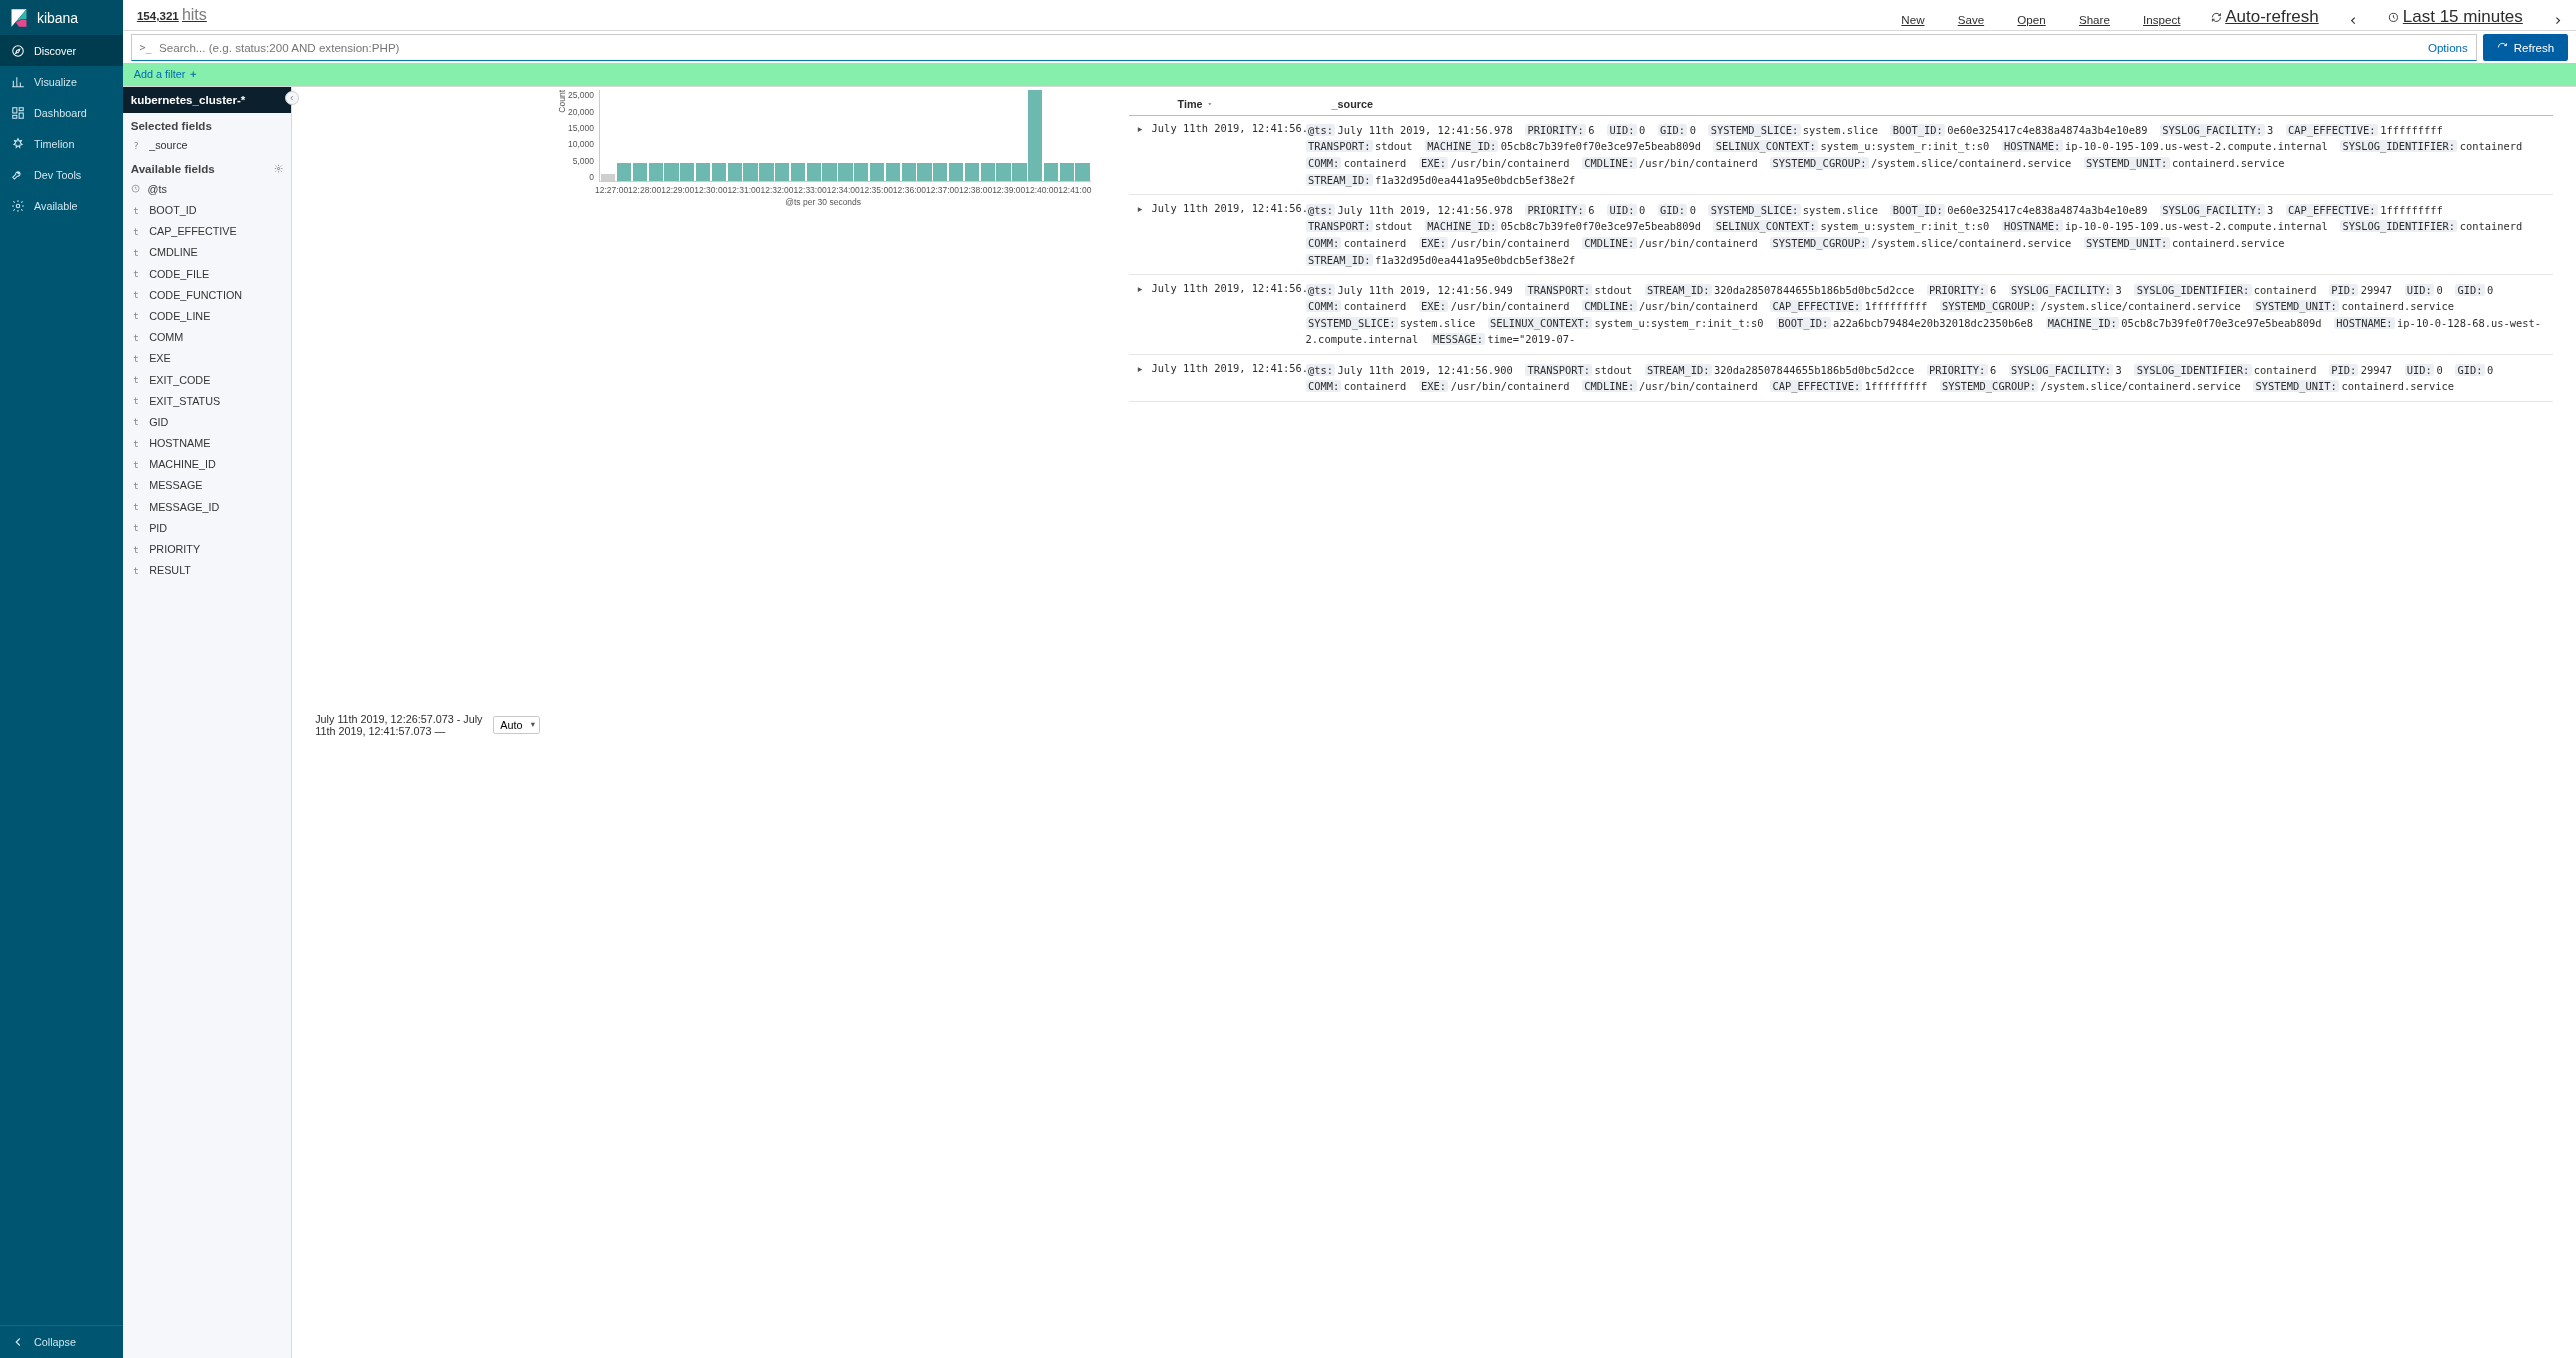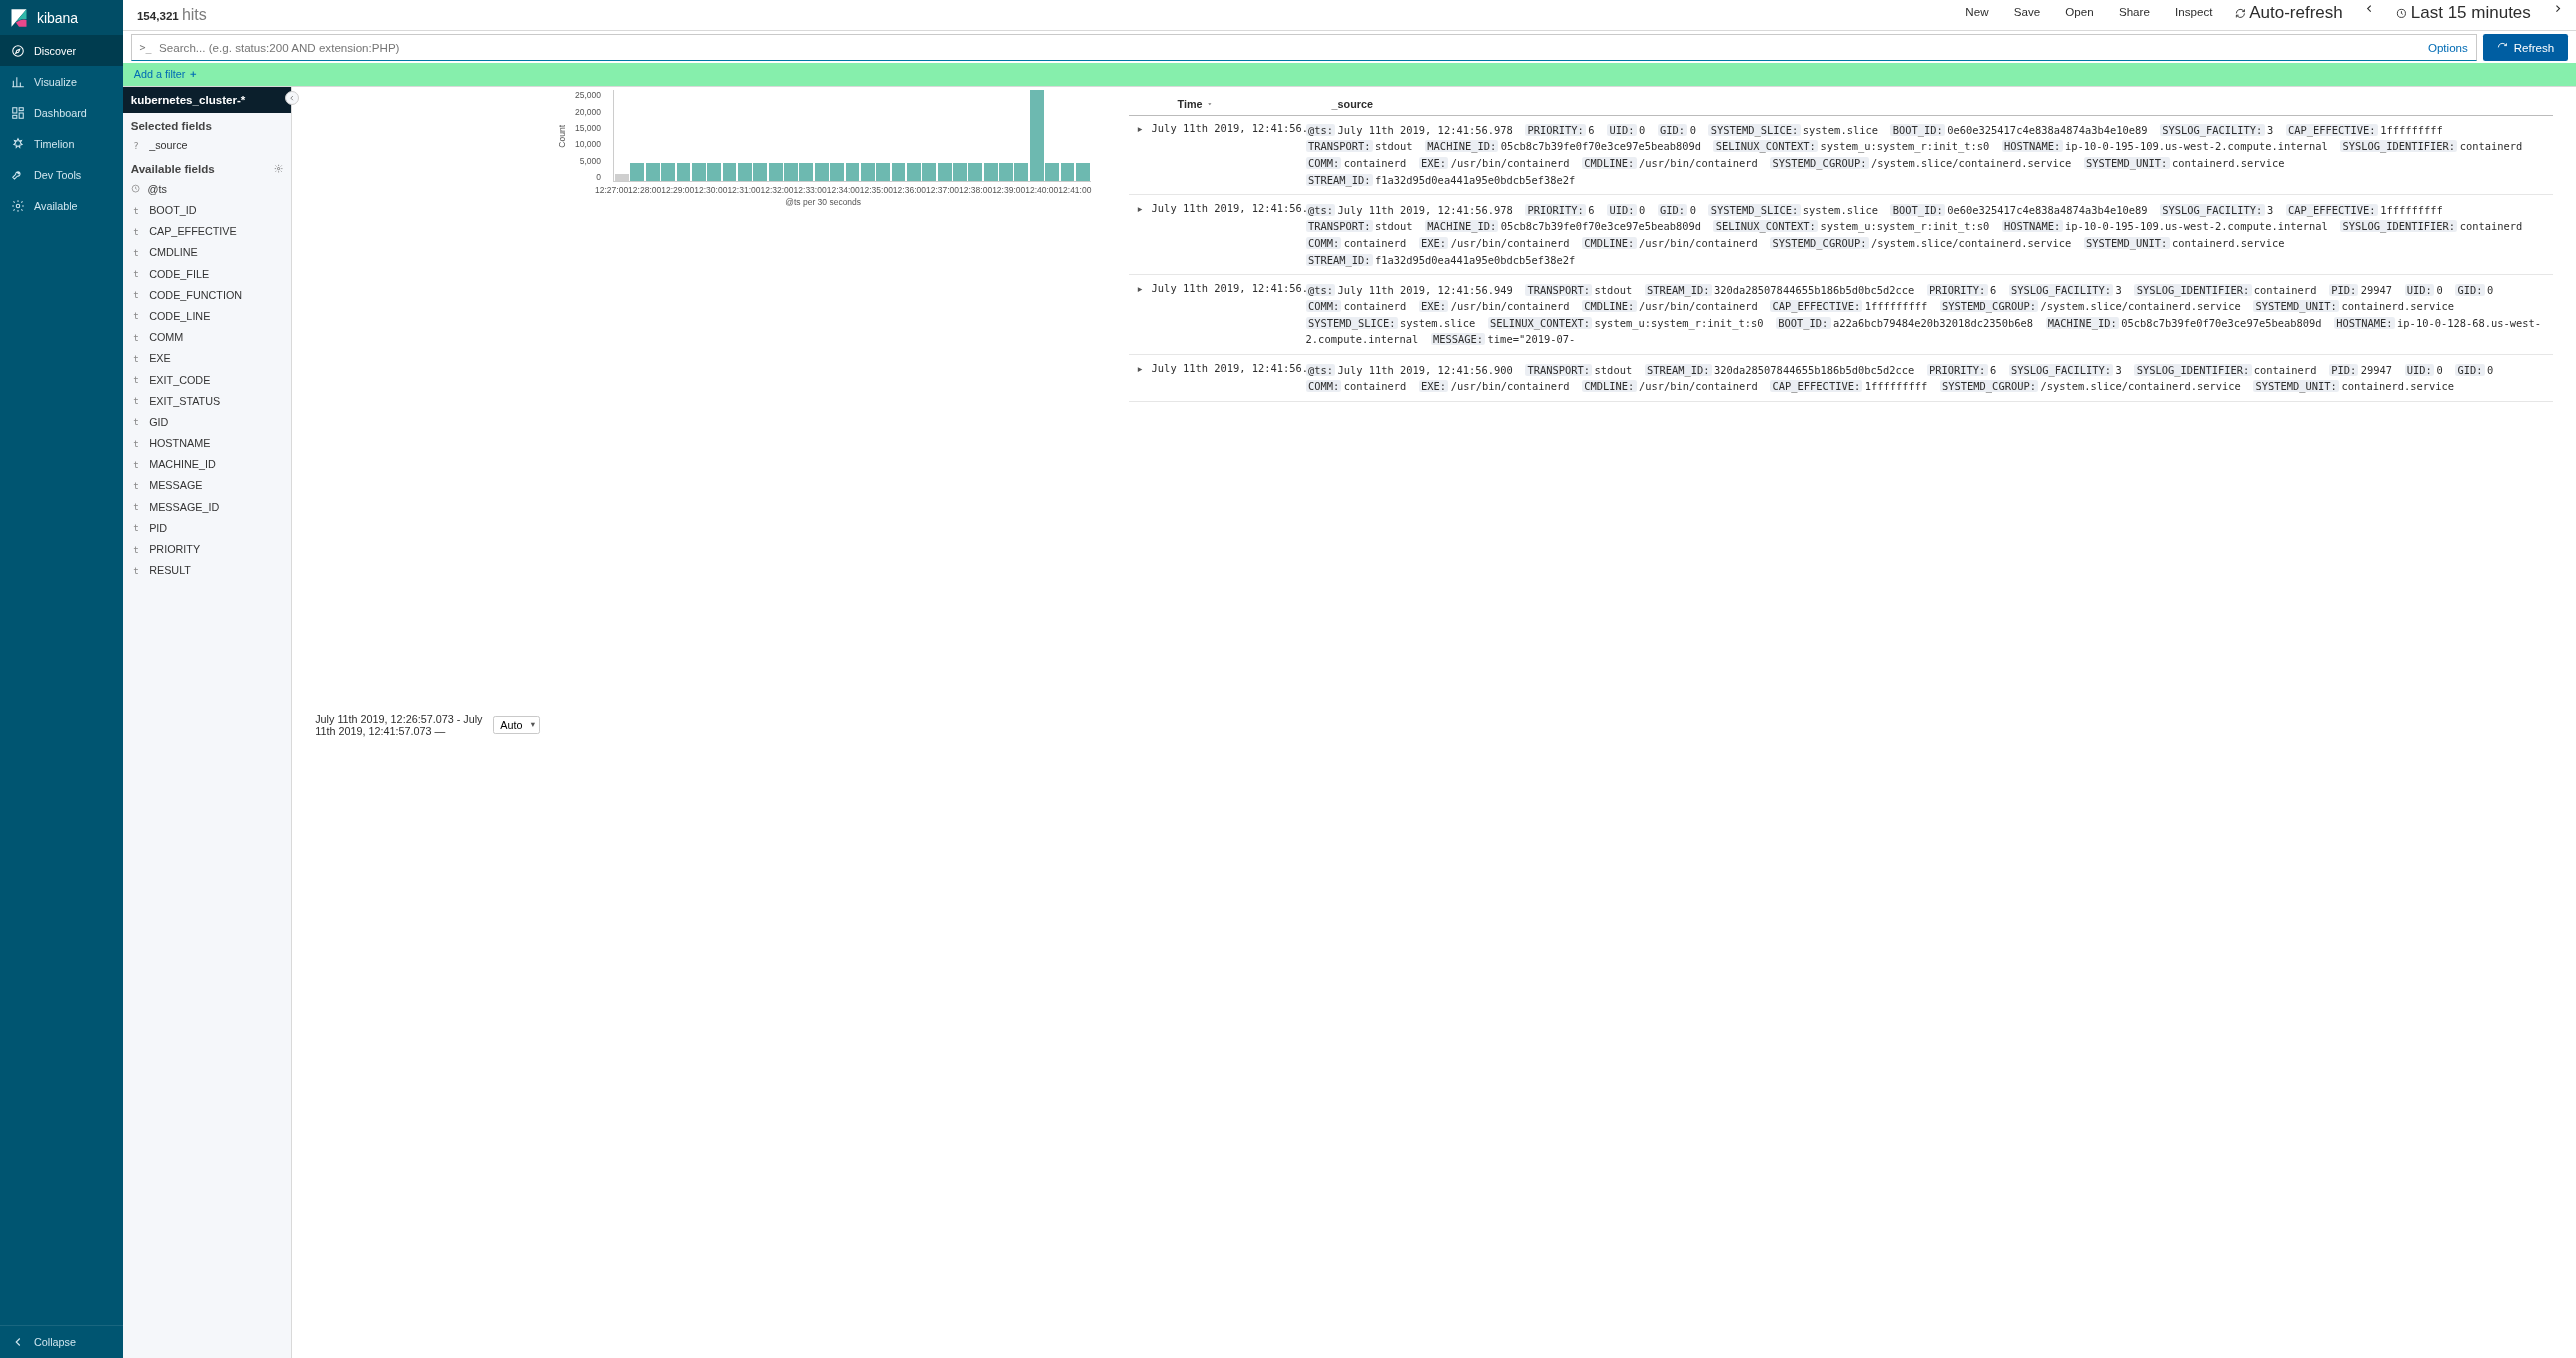--- a/index.html
+++ b/index.html
@@ -10,21 +10,21 @@
 .logo-row svg { width: 20px; height: 20px; }
 .logo-text { font-size: 14px; font-weight: 500; color: #fff; }
 .nav { flex: 1; overflow-y: auto; }
 .nav-item { display: flex; align-items: center; gap: 9.2px; padding: 8.5px 10.8px; cursor: pointer; font-size: 10.8px; color: #d0e6ef; }
 .nav-item.active { background: #003c4f; color: #fff; }
 .nav-item svg { width: 14px; height: 14px; }
 .collapse-row { display: flex; align-items: center; gap: 9.2px; padding: 9.2px 10.8px; border-top: 0.8px solid rgba(255,255,255,.1); cursor: pointer; font-size: 10.8px; }
 .collapse-row svg { width: 14px; height: 14px; }
 
 .main { flex: 1; display: flex; flex-direction: column; min-width: 0; }
-.topbar { display: flex; align-items: flex-start; padding: 3.1px 10.8px; gap: 19px; border-bottom: 0.8px solid #d9d9d9; }
+.topbar { display: flex; align-items: flex-end; padding: 3.1px 10.8px; gap: 27px; border-bottom: 0.8px solid #d9d9d9; text-decoration: underline; }
 .hits { display: flex; align-items: baseline; gap: 3.1px; padding: 3.1px 3.1px; }
 .hits-count { font-weight: 700; font-size: 11.6px; }
 .hits-label { color: #7b7b7b; font-size: 16px; }
 .topbar-spacer { flex: 1; }
 .topbar-link { color: #2d2d2d; cursor: pointer; padding: 1.5px 3.1px; font-size: 11.6px; }
 .topbar-iconlink { display: flex; align-items: center; gap: 3.9px; color: #2d2d2d; cursor: pointer; font-size: 17px; }
 .topbar-iconlink svg { width: 10.8px; height: 10.8px; }
 .chev { cursor: pointer; padding: 0 3.1px; color: #2d2d2d; }
 
 .searchrow { display: flex; align-items: stretch; padding: 2.3px 7.7px 2.3px 7.7px; gap: 6.2px; }
@@ -53,21 +53,21 @@
 .collapse-handle .circle { position: absolute; top: 3.9px; left: -7px; width: 14px; height: 14px; border-radius: 50%; background: #f5f7fa; border: 0.8px solid #ccc; display: flex; align-items: center; justify-content: center; cursor: pointer; color: #666; font-size: 8.5px; }
 
 .viz-col { flex: 1; display: flex; overflow-y: auto; min-width: 0; }
 
 .range-row { display: flex; align-items: center; justify-content: center; gap: 6.2px; padding: 7.7px 9.2px 3.1px; font-size: 10.8px; color: #2d2d2d; }
 .range-select { border: 0.8px solid #c9c9c9; border-radius: 2.3px; padding: 2.3px 15.4px 2.3px 6.2px; font-size: 10.8px; appearance: none; background: #fff; position: relative; }
 .select-wrap { position: relative; display: inline-block; }
 .select-wrap::after { content: "▾"; position: absolute; right: 4.6px; top: 3.1px; pointer-events: none; font-size: 8.5px; color: #555; }
 
 .chart-area { padding: 3.1px 31px 3.1px 6.2px; }
-.chart-row { display: flex; align-items: center; gap: 7px; }
+.chart-row { display: flex; align-items: flex-start; }
 .y-label { writing-mode: vertical-rl; transform: rotate(180deg); font-size: 8.5px; color: #555; text-align: center; padding: 0 1.5px; }
 .y-ticks { display: flex; flex-direction: column; justify-content: space-between; font-size: 8.5px; color: #555; padding-right: 4.6px; text-align: right; height: 92px; }
 .bars-wrap { flex: 1; border-left: 0.8px solid #ccc; border-bottom: 0.8px solid #ccc; height: 92px; display: flex; align-items: flex-end; gap: 1.5px; padding: 0 1.5px; }
 .bar { flex: 1; background: #6db9b0; }
 .bar.gray { background: #cfcfcf; }
 .x-ticks { display: flex; font-size: 8.5px; color: #555; padding-left: 40px; margin-top: 3.1px; }
 .x-tick { flex: 1; text-align: center; }
 .x-label { text-align: center; font-size: 8.5px; color: #555; margin-top: 1.5px; }
 
 .doc-table { width: 100%; padding: 6.2px 23px 6.2px 6.2px; }

